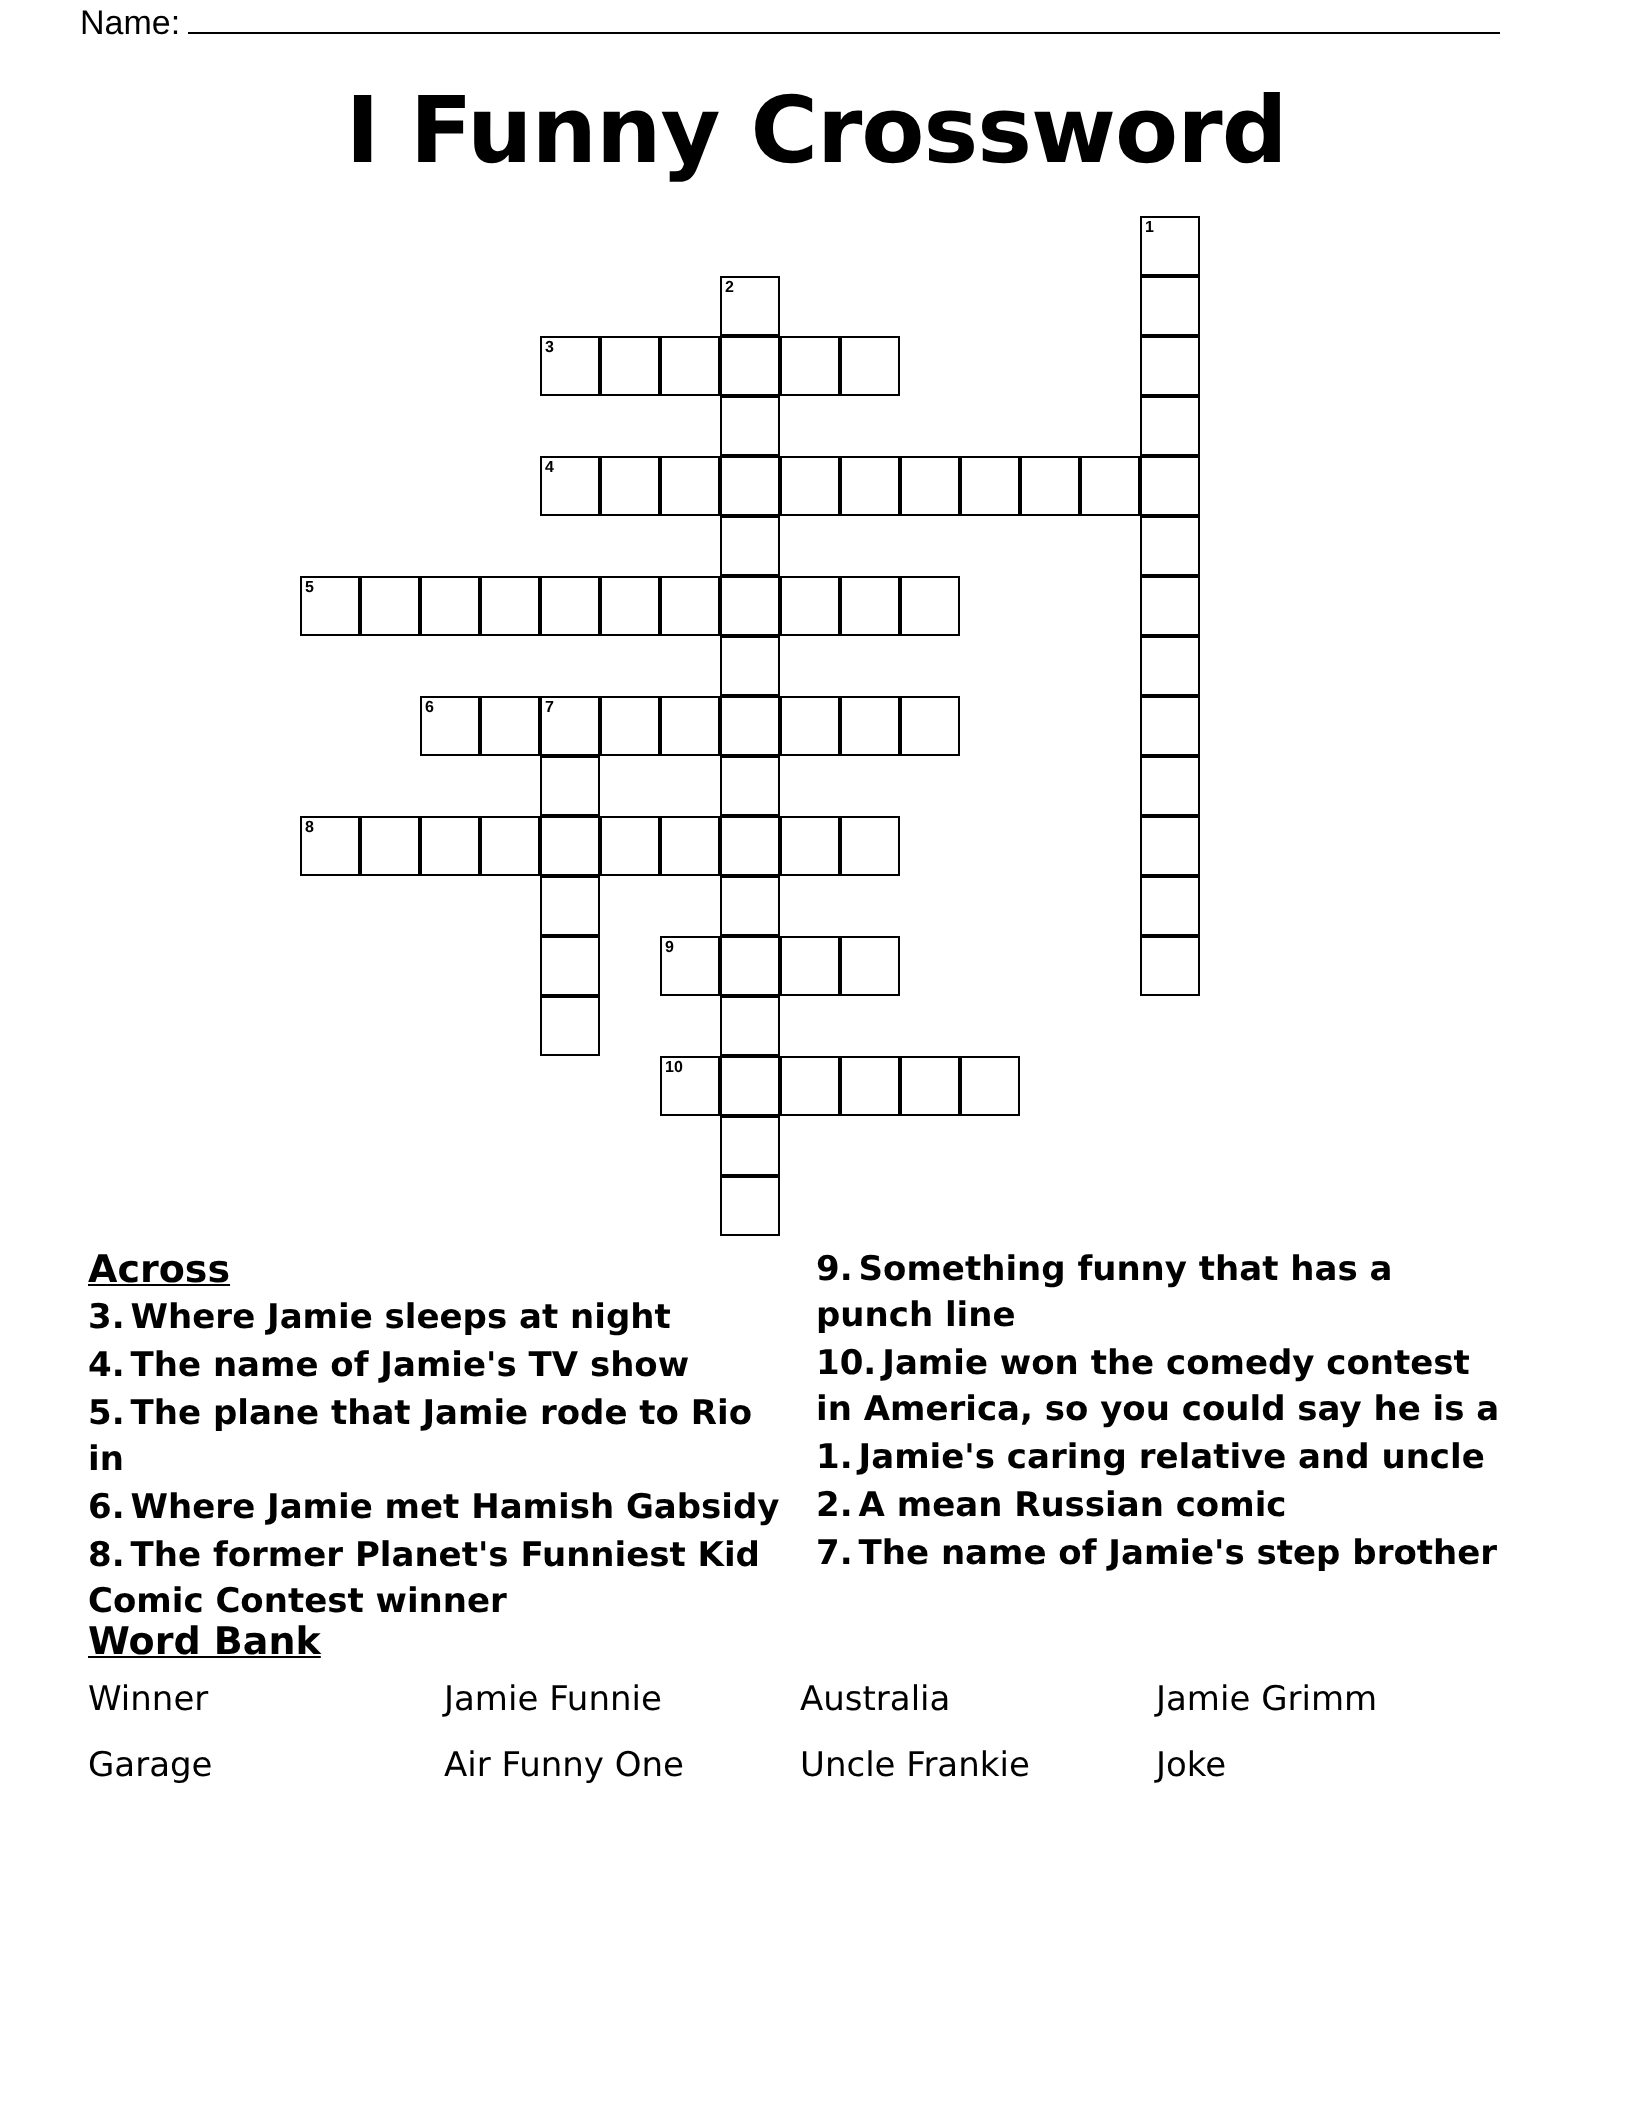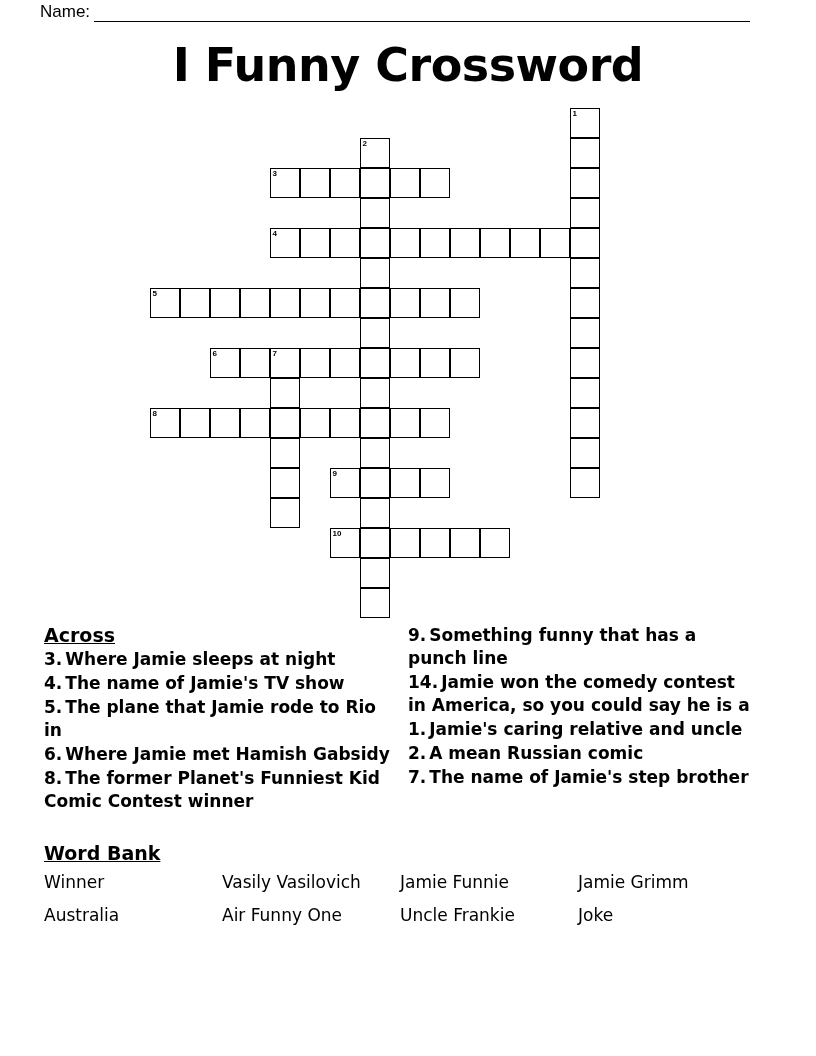--- a/index.html
+++ b/index.html
@@ -21,21 +21,21 @@
     height: 1056px;
     box-sizing: border-box;
     padding: 0;
   }
   
   .name-row {
     position: absolute;
     left: 40px;
     top: 2px;
     display: flex;
-    align-items: flex-end;
+    align-items: flex-start;
     width: 710px;
   }
   .name-label {
     font-size: 17px;
     font-family: "Liberation Sans", sans-serif;
     white-space: nowrap;
   }
   .name-line {
     flex: 1;
     border-bottom: 1.5px solid #000;
@@ -107,21 +107,21 @@
     font-weight: bold;
     font-size: 17px;
     line-height: 23px;
     margin: 0 0 1px 0;
   }
   .clue .cnum { margin-right: 3px; }
   
   .wordbank {
     position: absolute;
     left: 44px;
-    top: 842px;
+    top: 810px;
     width: 730px;
   }
   .wb-heading {
     font-family: "DejaVu Sans", sans-serif;
     font-weight: bold;
     font-size: 19px;
     text-decoration: underline;
     margin-bottom: 4px;
   }
   .wb-grid {
@@ -271,42 +271,42 @@
       <div class="clue">
         <span class="cnum">8.</span><span>The former Planet's Funniest Kid Comic Contest winner</span>
       </div>
     </div>
 
     <div class="col col-right">
       <div class="clue">
         <span class="cnum">9.</span><span>Something funny that has a punch line</span>
       </div>
       <div class="clue">
-        <span class="cnum">14.</span><span>Jamie won the comedy contest in America, so you could say he is a</span>
+        <span class="cnum">10.</span><span>Jamie won the comedy contest in America, so you could say he is a</span>
       </div>
       <div class="clue">
         <span class="cnum">1.</span><span>Jamie's caring relative and uncle</span>
       </div>
       <div class="clue">
         <span class="cnum">2.</span><span>A mean Russian comic</span>
       </div>
       <div class="clue">
         <span class="cnum">7.</span><span>The name of Jamie's step brother</span>
       </div>
     </div>
   </div>
 
   <div class="wordbank">
     <div class="wb-heading">Word Bank</div>
     <div class="wb-grid">
       <div class="wb-item">Winner</div>
-      <div class="wb-item">Vasily Vasilovich</div>
       <div class="wb-item">Jamie Funnie</div>
+      <div class="wb-item">Australia</div>
       <div class="wb-item">Jamie Grimm</div>
-      <div class="wb-item">Australia</div>
+      <div class="wb-item">Garage</div>
       <div class="wb-item">Air Funny One</div>
       <div class="wb-item">Uncle Frankie</div>
       <div class="wb-item">Joke</div>
       <div class="wb-item"></div>
       <div class="wb-item"></div>
     </div>
   </div>
 
 </div>
 

